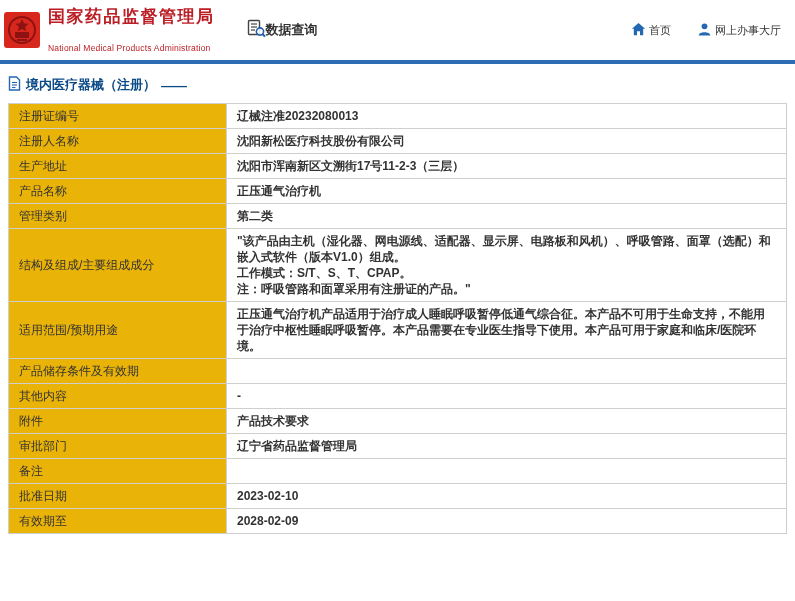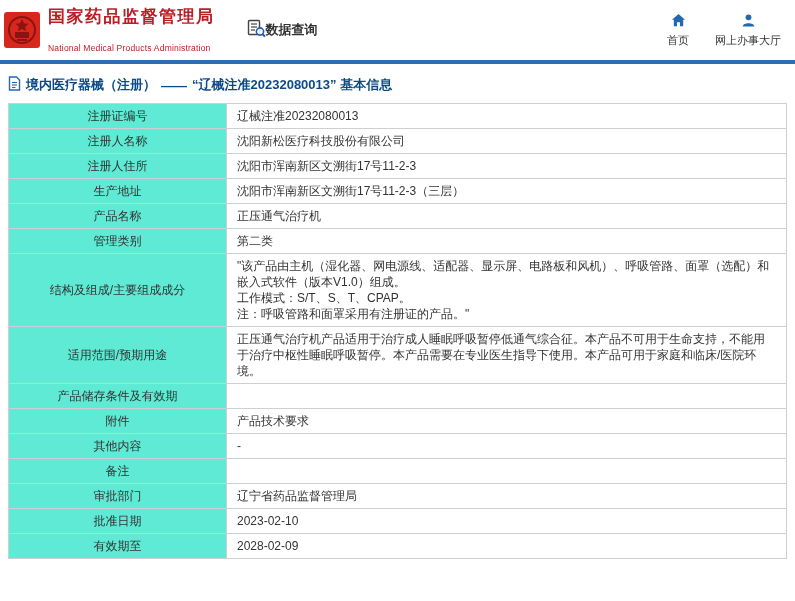--- a/index.html
+++ b/index.html
@@ -21,44 +21,44 @@
     line-height: 20px;
   }
   .site-subtitle { color: #bb1d24; font-size: 8.5px; letter-spacing: .2px; margin-top:16px; }
   .section-label {
     display:flex; align-items:center; margin-left: 32px;
     font-size: 13px; font-weight: bold; color:#333; cursor: pointer;
   }
   .spacer { flex: 1; }
   .top-nav { display:flex; gap: 26px; align-items:flex-start; }
   .nav-item {
-    display:flex; flex-direction:column; align-items:center; gap:3px;
+    display:flex; flex-direction:row; align-items:center; gap:3px;
     text-decoration:none; color:#333; font-size:11px; cursor:pointer;
   }
   .blue-line { height: 4px; background: #2e6db4; width: 100%; }
   
   .page-title {
     display:flex; align-items:center; gap:5px;
     padding: 12px 0 9px 8px;
     color: #0b4a86; font-size: 13px; font-weight: 600;
   }
   
   table.info {
     width: 779px; margin: 0 8px 6px 8px;
     border-collapse: collapse; table-layout: fixed;
   }
   table.info td {
     border: 1px solid #cfcfcf; padding: 4px 10px;
     font-size: 12px; line-height: 16px; vertical-align: middle;
   }
   td.label {
-    width: 218px; text-align: center; color:#333; background:#5eead4;
+    width: 218px; text-align: left; color:#333; background:#eab308;
     white-space: nowrap;
   }
-  td.value { text-align: left; white-space: pre-line; word-break: break-all; }
+  td.value { text-align: left; white-space: pre-line; word-break: break-all; font-weight: bold; }
   td.value:empty::after { content:"\00a0"; }
 </style>
 </head>
 <body>
 
 <header class="site-header">
   <span class="emblem">
     <svg width="36" height="36" viewBox="0 0 36 36">
       <rect x="0" y="0" width="36" height="36" rx="3" fill="#d8281e"></rect>
       <circle cx="18" cy="18" r="13" fill="none" stroke="#8f1212" stroke-width="2"></circle>
@@ -112,36 +112,31 @@
   <span>
     <svg width="13" height="15" viewBox="0 0 13 15">
       <path d="M1.5 1 H8.5 L11.5 4 V14 H1.5 Z" fill="#fff" stroke="#2468b2" stroke-width="1.4"></path>
       <line x1="4" y1="6.5" x2="9" y2="6.5" stroke="#2468b2" stroke-width="1.1"></line>
       <line x1="4" y1="9" x2="9" y2="9" stroke="#2468b2" stroke-width="1.1"></line>
       <line x1="4" y1="11.5" x2="7.5" y2="11.5" stroke="#2468b2" stroke-width="1.1"></line>
     </svg>
   </span>
   <span>境内医疗器械（注册）</span>
   <span>——</span>
-  <span>“辽械注准20232080013” 基本信息</span>
 </div>
 
 <table class="info">
   <tbody>
       <tr>
         <td class="label">注册证编号</td>
         <td class="value">辽械注准20232080013</td>
       </tr>
       <tr>
         <td class="label">注册人名称</td>
         <td class="value">沈阳新松医疗科技股份有限公司</td>
-      </tr>
-      <tr>
-        <td class="label">注册人住所</td>
-        <td class="value">沈阳市浑南新区文溯街17号11-2-3</td>
       </tr>
       <tr>
         <td class="label">生产地址</td>
         <td class="value">沈阳市浑南新区文溯街17号11-2-3（三层）</td>
       </tr>
       <tr>
         <td class="label">产品名称</td>
         <td class="value">正压通气治疗机</td>
       </tr>
       <tr>
@@ -156,34 +151,34 @@
       </tr>
       <tr>
         <td class="label">适用范围/预期用途</td>
         <td class="value">正压通气治疗机产品适用于治疗成人睡眠呼吸暂停低通气综合征。本产品不可用于生命支持，不能用于治疗中枢性睡眠呼吸暂停。本产品需要在专业医生指导下使用。本产品可用于家庭和临床/医院环境。</td>
       </tr>
       <tr>
         <td class="label">产品储存条件及有效期</td>
         <td class="value"></td>
       </tr>
       <tr>
+        <td class="label">其他内容</td>
+        <td class="value">-</td>
+      </tr>
+      <tr>
         <td class="label">附件</td>
         <td class="value">产品技术要求</td>
       </tr>
       <tr>
-        <td class="label">其他内容</td>
-        <td class="value">-</td>
+        <td class="label">审批部门</td>
+        <td class="value">辽宁省药品监督管理局</td>
       </tr>
       <tr>
         <td class="label">备注</td>
         <td class="value"></td>
-      </tr>
-      <tr>
-        <td class="label">审批部门</td>
-        <td class="value">辽宁省药品监督管理局</td>
       </tr>
       <tr>
         <td class="label">批准日期</td>
         <td class="value">2023-02-10</td>
       </tr>
       <tr>
         <td class="label">有效期至</td>
         <td class="value">2028-02-09</td>
       </tr>
     </tbody>

